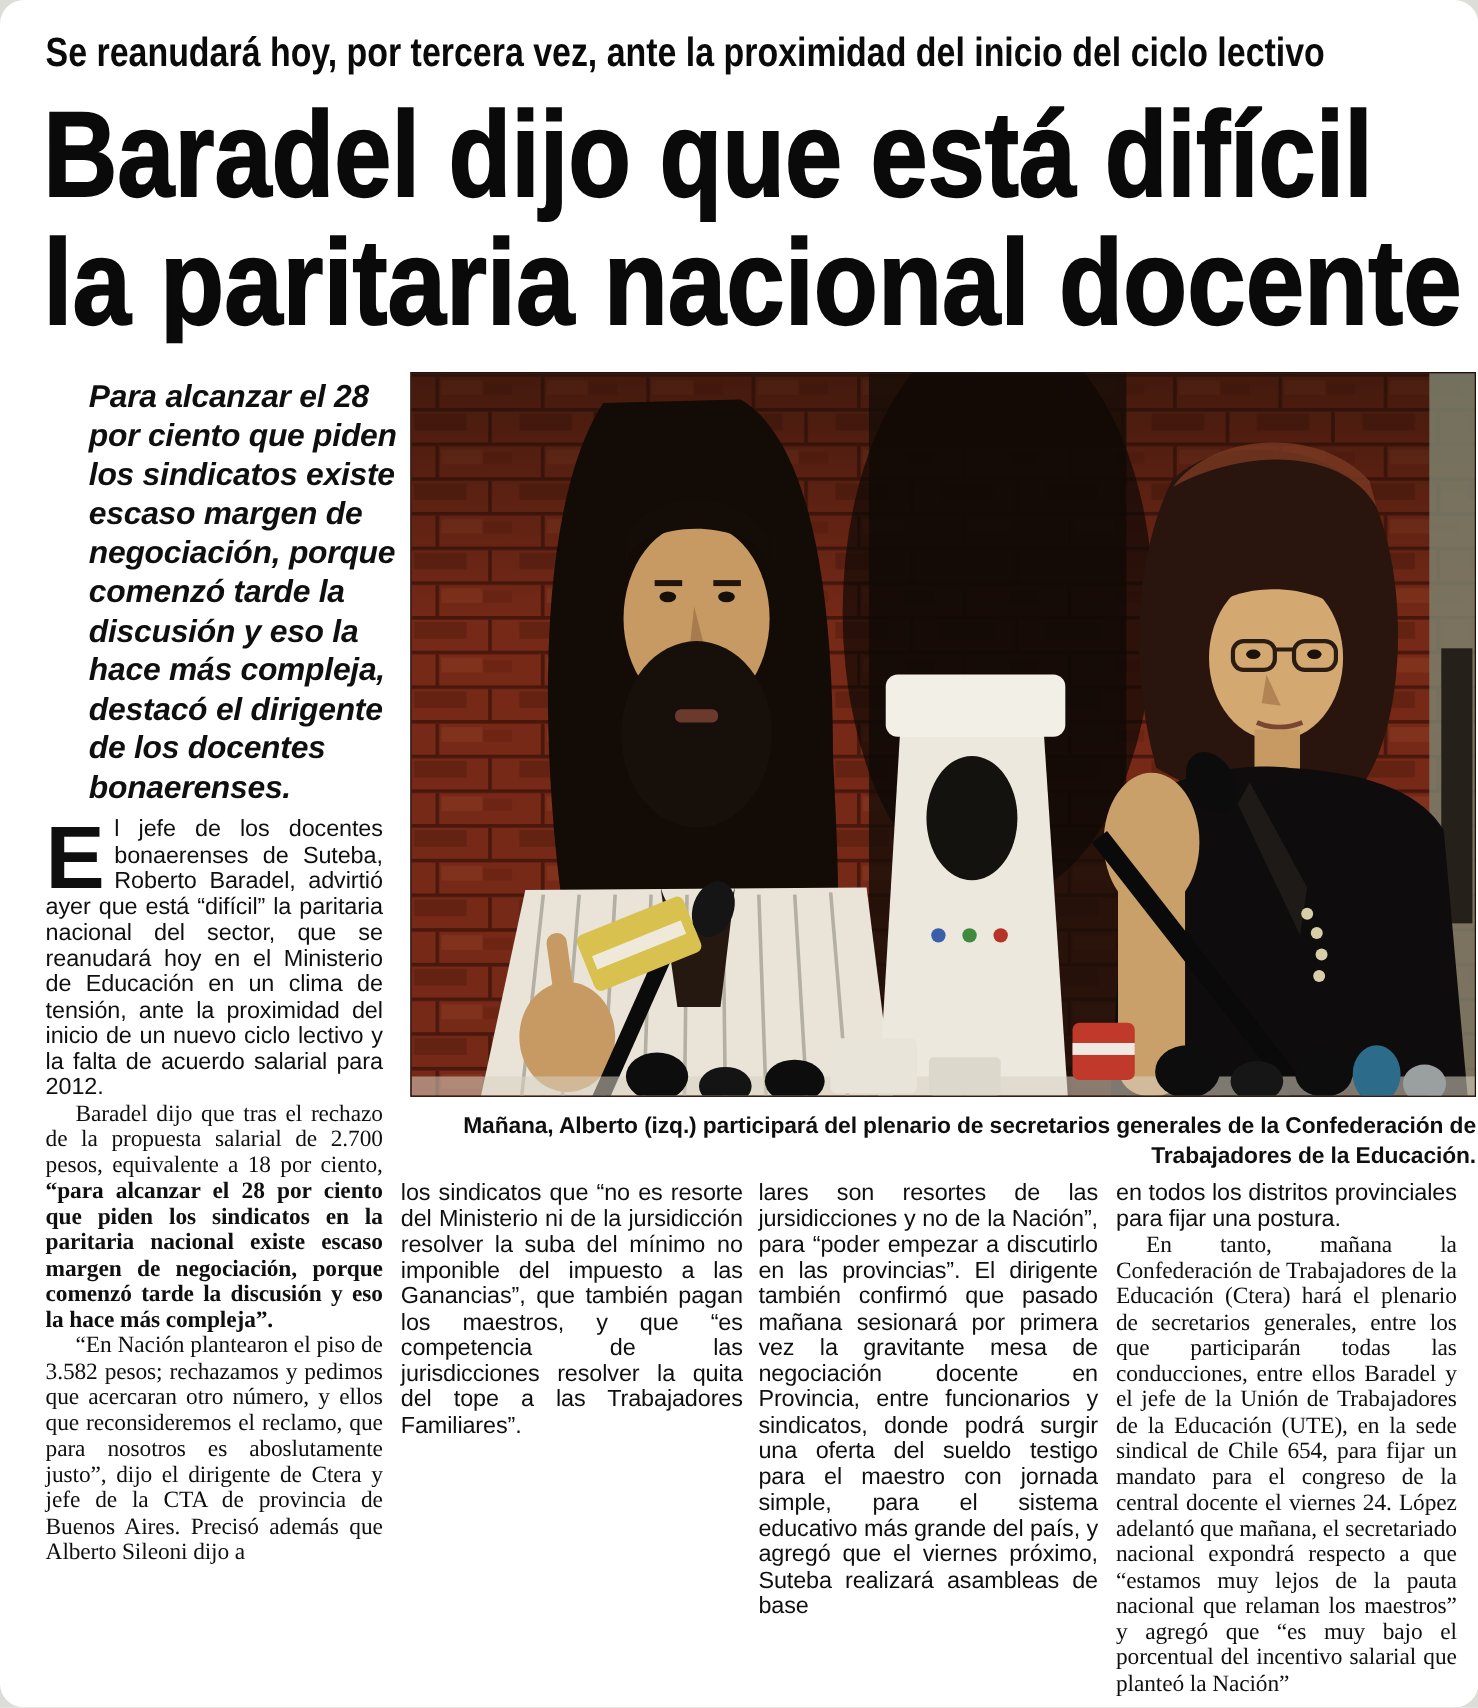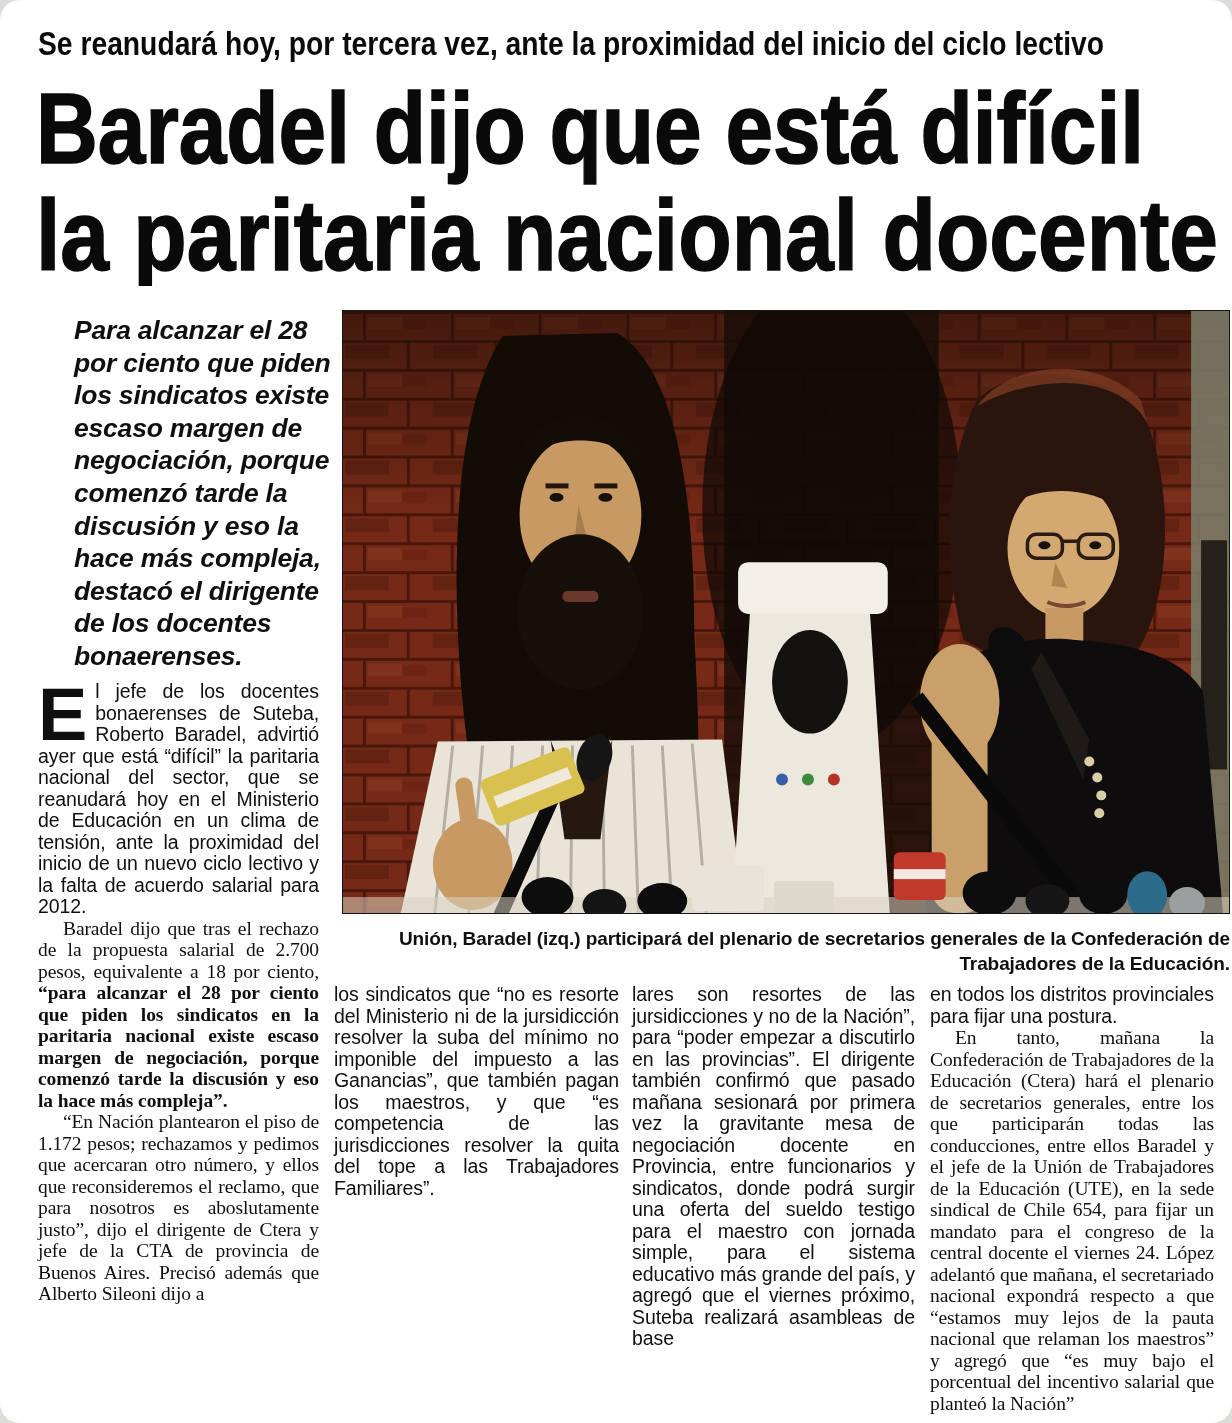--- a/index.html
+++ b/index.html
@@ -153,26 +153,26 @@
         <ellipse cx="320" cy="592" rx="25" ry="18" fill="#0d0d0d"></ellipse>
         <ellipse cx="648" cy="584" rx="27" ry="22" fill="#0d0d0d"></ellipse>
         <ellipse cx="706" cy="592" rx="22" ry="17" fill="#161616"></ellipse>
         <ellipse cx="762" cy="586" rx="24" ry="19" fill="#0d0d0d"></ellipse>
         <ellipse cx="806" cy="586" rx="20" ry="24" fill="#2d6b8a"></ellipse>
         <ellipse cx="846" cy="594" rx="18" ry="16" fill="#9aa0a0"></ellipse>
       </g>
     </svg>
   </figure>
 
-  <div class="caption">Unión, Baradel (izq.) participará del plenario de secretarios generales de la Confederación de Trabajadores de la Educación.</div>
+  <div class="caption">Mañana, Alberto (izq.) participará del plenario de secretarios generales de la Confederación de Trabajadores de la Educación.</div>
 
   <div class="bodycol col1">
     <p><span class="dropcap">E</span><span>l jefe de los docentes bonaerenses de Suteba, Roberto Baradel, advirtió ayer que está “difícil” la paritaria nacional del sector, que se reanudará hoy en el Ministerio de Educación en un clima de tensión, ante la proximidad del inicio de un nuevo ciclo lectivo y la falta de acuerdo salarial para 2012.</span></p>
     <p class="indent"><span>Baradel dijo que tras el rechazo de la propuesta salarial de 2.700 pesos, equivalente a 18 por ciento, </span><span class="boldrun">“para alcanzar el 28 por ciento que piden los sindicatos en la paritaria nacional existe escaso margen de negociación, porque comenzó tarde la discusión y eso la hace más compleja”.</span></p>
-    <p class="indent">“En Nación plantearon el piso de 1.172 pesos; rechazamos y pedimos que acercaran otro número, y ellos que reconsideremos el reclamo, que para nosotros es aboslutamente justo”, dijo el dirigente de Ctera y jefe de la CTA de provincia de Buenos Aires. Precisó además que Alberto Sileoni dijo a</p>
+    <p class="indent">“En Nación plantearon el piso de 3.582 pesos; rechazamos y pedimos que acercaran otro número, y ellos que reconsideremos el reclamo, que para nosotros es aboslutamente justo”, dijo el dirigente de Ctera y jefe de la CTA de provincia de Buenos Aires. Precisó además que Alberto Sileoni dijo a</p>
   </div>
 
   <div class="bodycol col2">
     <p>los sindicatos que “no es resorte del Ministerio ni de la jursidicción resolver la suba del mínimo no imponible del impuesto a las Ganancias”, que también pagan los maestros, y que “es competencia de las jurisdicciones resolver la quita del tope a las Trabajadores Familiares”.</p>
   </div>
 
   <div class="bodycol col3">
     <p>lares son resortes de las jursidicciones y no de la Nación”, para “poder empezar a discutirlo en las provincias”. El dirigente también confirmó que pasado mañana sesionará por primera vez la gravitante mesa de negociación docente en Provincia, entre funcionarios y sindicatos, donde podrá surgir una oferta del sueldo testigo para el maestro con jornada simple, para el sistema educativo más grande del país, y agregó que el viernes próximo, Suteba realizará asambleas de base</p>
   </div>
 

